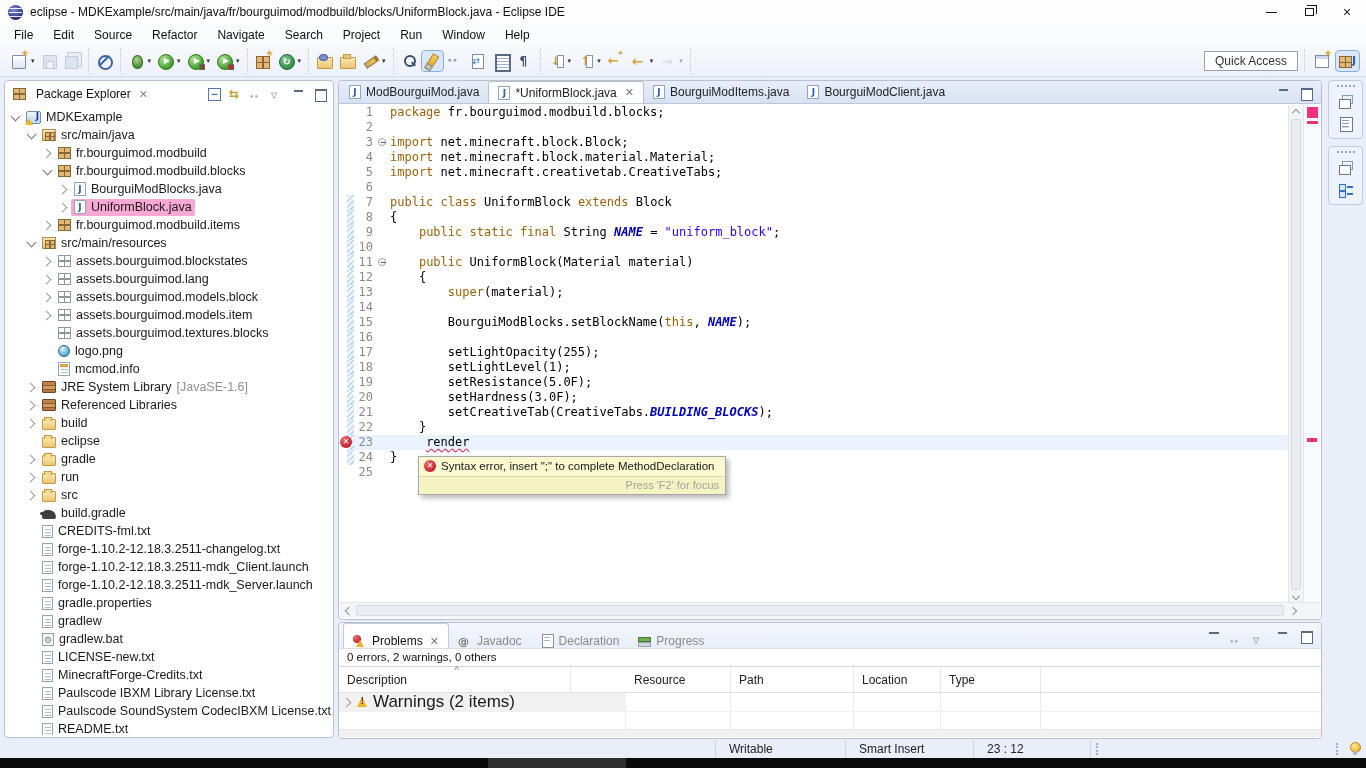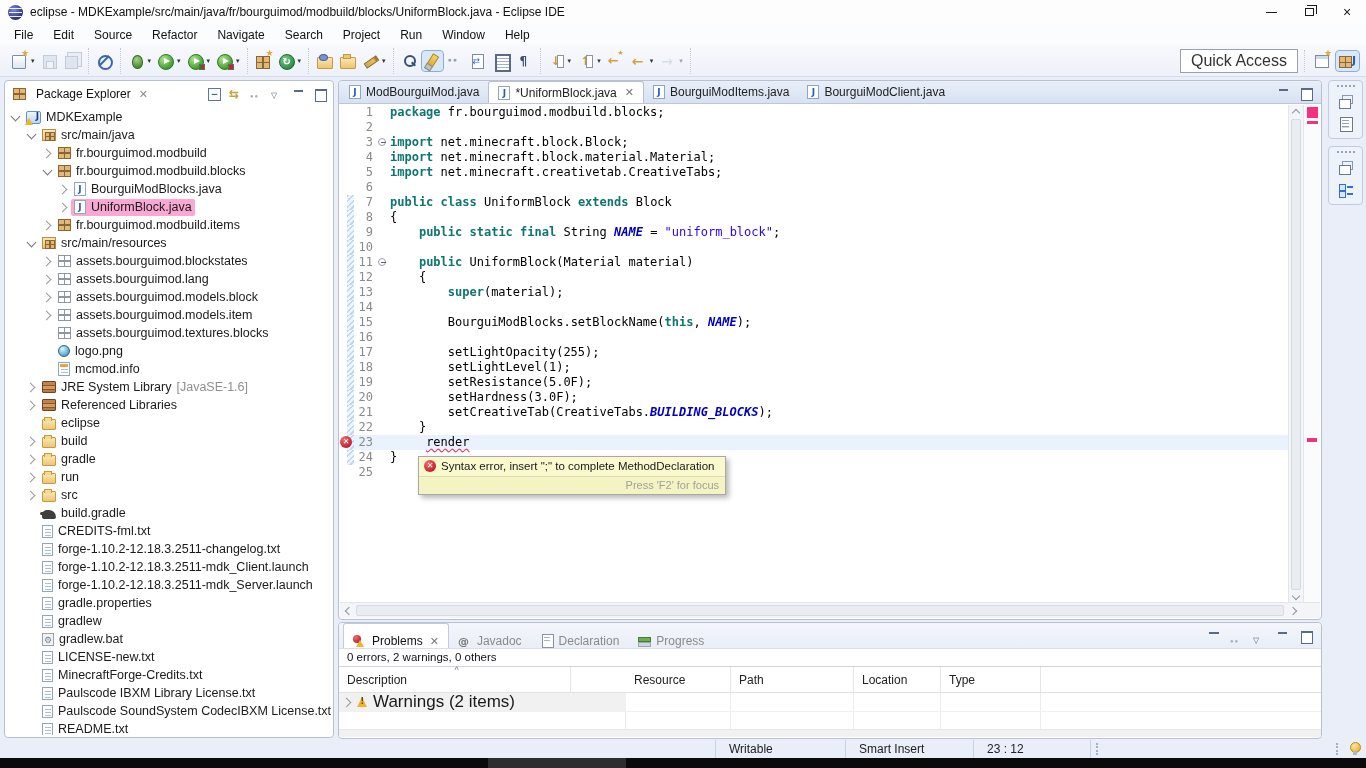--- a/index.html
+++ b/index.html
@@ -62,21 +62,21 @@
   .tbi-show-whitespace::before { content:"¶"; position:absolute; left:4px; top:0; font:bold 12px/16px "DejaVu Sans",sans-serif; color:#3d4f6b; }
   .tbi-next-annotation::before { content:"↓"; position:absolute; left:3px; top:0; font:bold 12px/16px "DejaVu Sans",sans-serif; color:#c99a2e; }
   .tbi-next-annotation::after, .tbi-previous-annotation::after { content:""; position:absolute; right:1px; top:2px; width:5px; height:11px; border:1px solid #8a93a3; background:#fff; }
   .tbi-previous-annotation::before { content:"↑"; position:absolute; left:3px; top:0; font:bold 12px/16px "DejaVu Sans",sans-serif; color:#c99a2e; }
   .tbi-last-edit-location::before { content:"←"; position:absolute; left:1px; top:0; font:bold 13px/16px "DejaVu Sans",sans-serif; color:#d8a23a; }
   .tbi-last-edit-location::after { content:"★"; position:absolute; right:0; top:-4px; font-size:7px; color:#d8a23a; }
   .tbi-back::before { content:"←"; position:absolute; left:2px; top:0; font:bold 14px/16px "DejaVu Sans",sans-serif; color:#d8a23a; }
   .tbi-forward::before { content:"→"; position:absolute; left:2px; top:0; font:bold 14px/16px "DejaVu Sans",sans-serif; color:#b9bfc9; }
 
   .qa-wrap { margin-left:auto; display:flex; align-items:center; }
-  .qa-box { border:1px solid #9aa1ad; background:#fff; color:#333; font-size:16px; padding:2px 10px;margin-left:40px; }
+  .qa-box { border:1px solid #9aa1ad; background:#fff; color:#333; font-size:12px; padding:2px 10px;margin-left:40px; }
   .persp-sep { width:1px; height:22px; border-left:1px dotted #c2c9d8; margin:0 6px; }
   .persp-btn { display:flex; align-items:center; padding:2px 3px; margin-right:3px; border-radius:3px; position:relative; }
   .persp-btn.act { background:#d9e7f8; outline:1px solid #86aede; }
   .pi-open-perspective { width:16px; height:15px; position:relative; }
   .pi-open-perspective::before { content:""; position:absolute; left:1px; top:2px; width:12px; height:11px; border:1px solid #7e8ca2; background:linear-gradient(#cfd9ea 0 3px, #fff 3px); }
   .pi-open-perspective::after { content:"★"; position:absolute; right:-2px; top:-5px; font-size:9px; color:#e2a93b; }
   .pi-java-perspective { width:17px; height:16px; position:relative; }
   .pi-java-perspective::before { content:""; position:absolute; left:0; top:3px; width:11px; height:10px; background:#e0b878; border:1px solid #8b6532; background-image:linear-gradient(to right, transparent 45%, #8b6532 45%, #8b6532 58%, transparent 58%), linear-gradient(to bottom, transparent 45%, #8b6532 45%, #8b6532 58%, transparent 58%); }
   .pi-java-perspective::after { content:"J"; position:absolute; right:0; top:0; font:bold 11px/16px "DejaVu Sans",sans-serif; color:#2a5db0; }
 
@@ -145,21 +145,21 @@
   .code-row { display:flex; height:15px; font:12px "DejaVu Sans Mono",monospace; line-height:15px; }
   .ann { width:14px; flex:none; position:relative; }
   .ann.range::after { content:""; position:absolute; right:0; top:0; bottom:0; width:7px; background:repeating-linear-gradient(135deg,#bed7f2 0 1.5px,#eef5fd 1.5px 4px); }
   .err-badge { position:absolute; left:0; top:1px; width:12px; height:12px; border-radius:50%; background:radial-gradient(circle at 35% 30%, #f36a6a, #c41f2e 72%); color:#fff; font:bold 8px/12px "DejaVu Sans",sans-serif; text-align:center; z-index:2; }
   .lnum { width:22px; flex:none; text-align:right; color:#8a8a8a; padding-right:3px; }
   .lfold { width:14px; flex:none; position:relative; }
   .fold-ic { position:absolute; left:2px; top:3px; width:8px; height:8px; border:1px solid #9aa2ae; border-radius:50%; background:#fff; }
   .fold-ic::after { content:""; position:absolute; left:1.5px; top:3px; width:5px; height:1px; background:#5a6270; }
   .lcode { flex:1; white-space:pre; color:#000; }
   .code-row.cur .lnum, .code-row.cur .lfold, .code-row.cur .lcode { background:#e9f2fd; }
-  .sg-k { color:#0f766e; font-weight:bold; }
+  .sg-k { color:#a16207; font-weight:normal; }
   .sg-s { color:#2a00ff; }
   .sg-sf { color:#0000c0; font-style:italic; font-weight:bold; }
   .sg-sm { }
   .sg-err { text-decoration:underline; text-decoration-style:wavy; text-decoration-color:#e23b62; text-underline-offset:2px; }
 
   .ed-vsb { position:absolute; right:18px; top:24px; height:499px; width:15px; background:#f4f5f8; border-left:1px solid #e2e5ea; }
   .vsb-thumb { position:absolute; left:2px; right:2px; top:14px; bottom:14px; background:#e9ecf1; border:1px solid #d6dbe3; border-radius:2px; }
   .sb-ar { position:absolute; left:4px; width:6px; height:6px; border-right:1.4px solid #8a93a3; border-bottom:1.4px solid #8a93a3; }
   .sb-up { top:5px; transform:rotate(-135deg); }
   .sb-down { bottom:5px; transform:rotate(45deg); }
@@ -514,31 +514,31 @@
             </span>
           </div>
           <div class="tree-row" style="padding-left: 18px;">
             <span class="tw col"></span>
             <span class="row-core">
               <span class="ti ti-lib"></span>
               <span class="tree-label">Referenced Libraries</span>
             </span>
           </div>
           <div class="tree-row" style="padding-left: 18px;">
+            <span class="tw col"></span>
+            <span class="row-core">
+              <span class="ti ti-folder"></span>
+              <span class="tree-label">build</span>
+            </span>
+          </div>
+          <div class="tree-row" style="padding-left: 18px;">
             <span class="tw "></span>
             <span class="row-core">
               <span class="ti ti-folder"></span>
               <span class="tree-label">eclipse</span>
-            </span>
-          </div>
-          <div class="tree-row" style="padding-left: 18px;">
-            <span class="tw col"></span>
-            <span class="row-core">
-              <span class="ti ti-folder"></span>
-              <span class="tree-label">build</span>
             </span>
           </div>
           <div class="tree-row" style="padding-left: 18px;">
             <span class="tw col"></span>
             <span class="row-core">
               <span class="ti ti-folder"></span>
               <span class="tree-label">gradle</span>
             </span>
           </div>
           <div class="tree-row" style="padding-left: 18px;">

